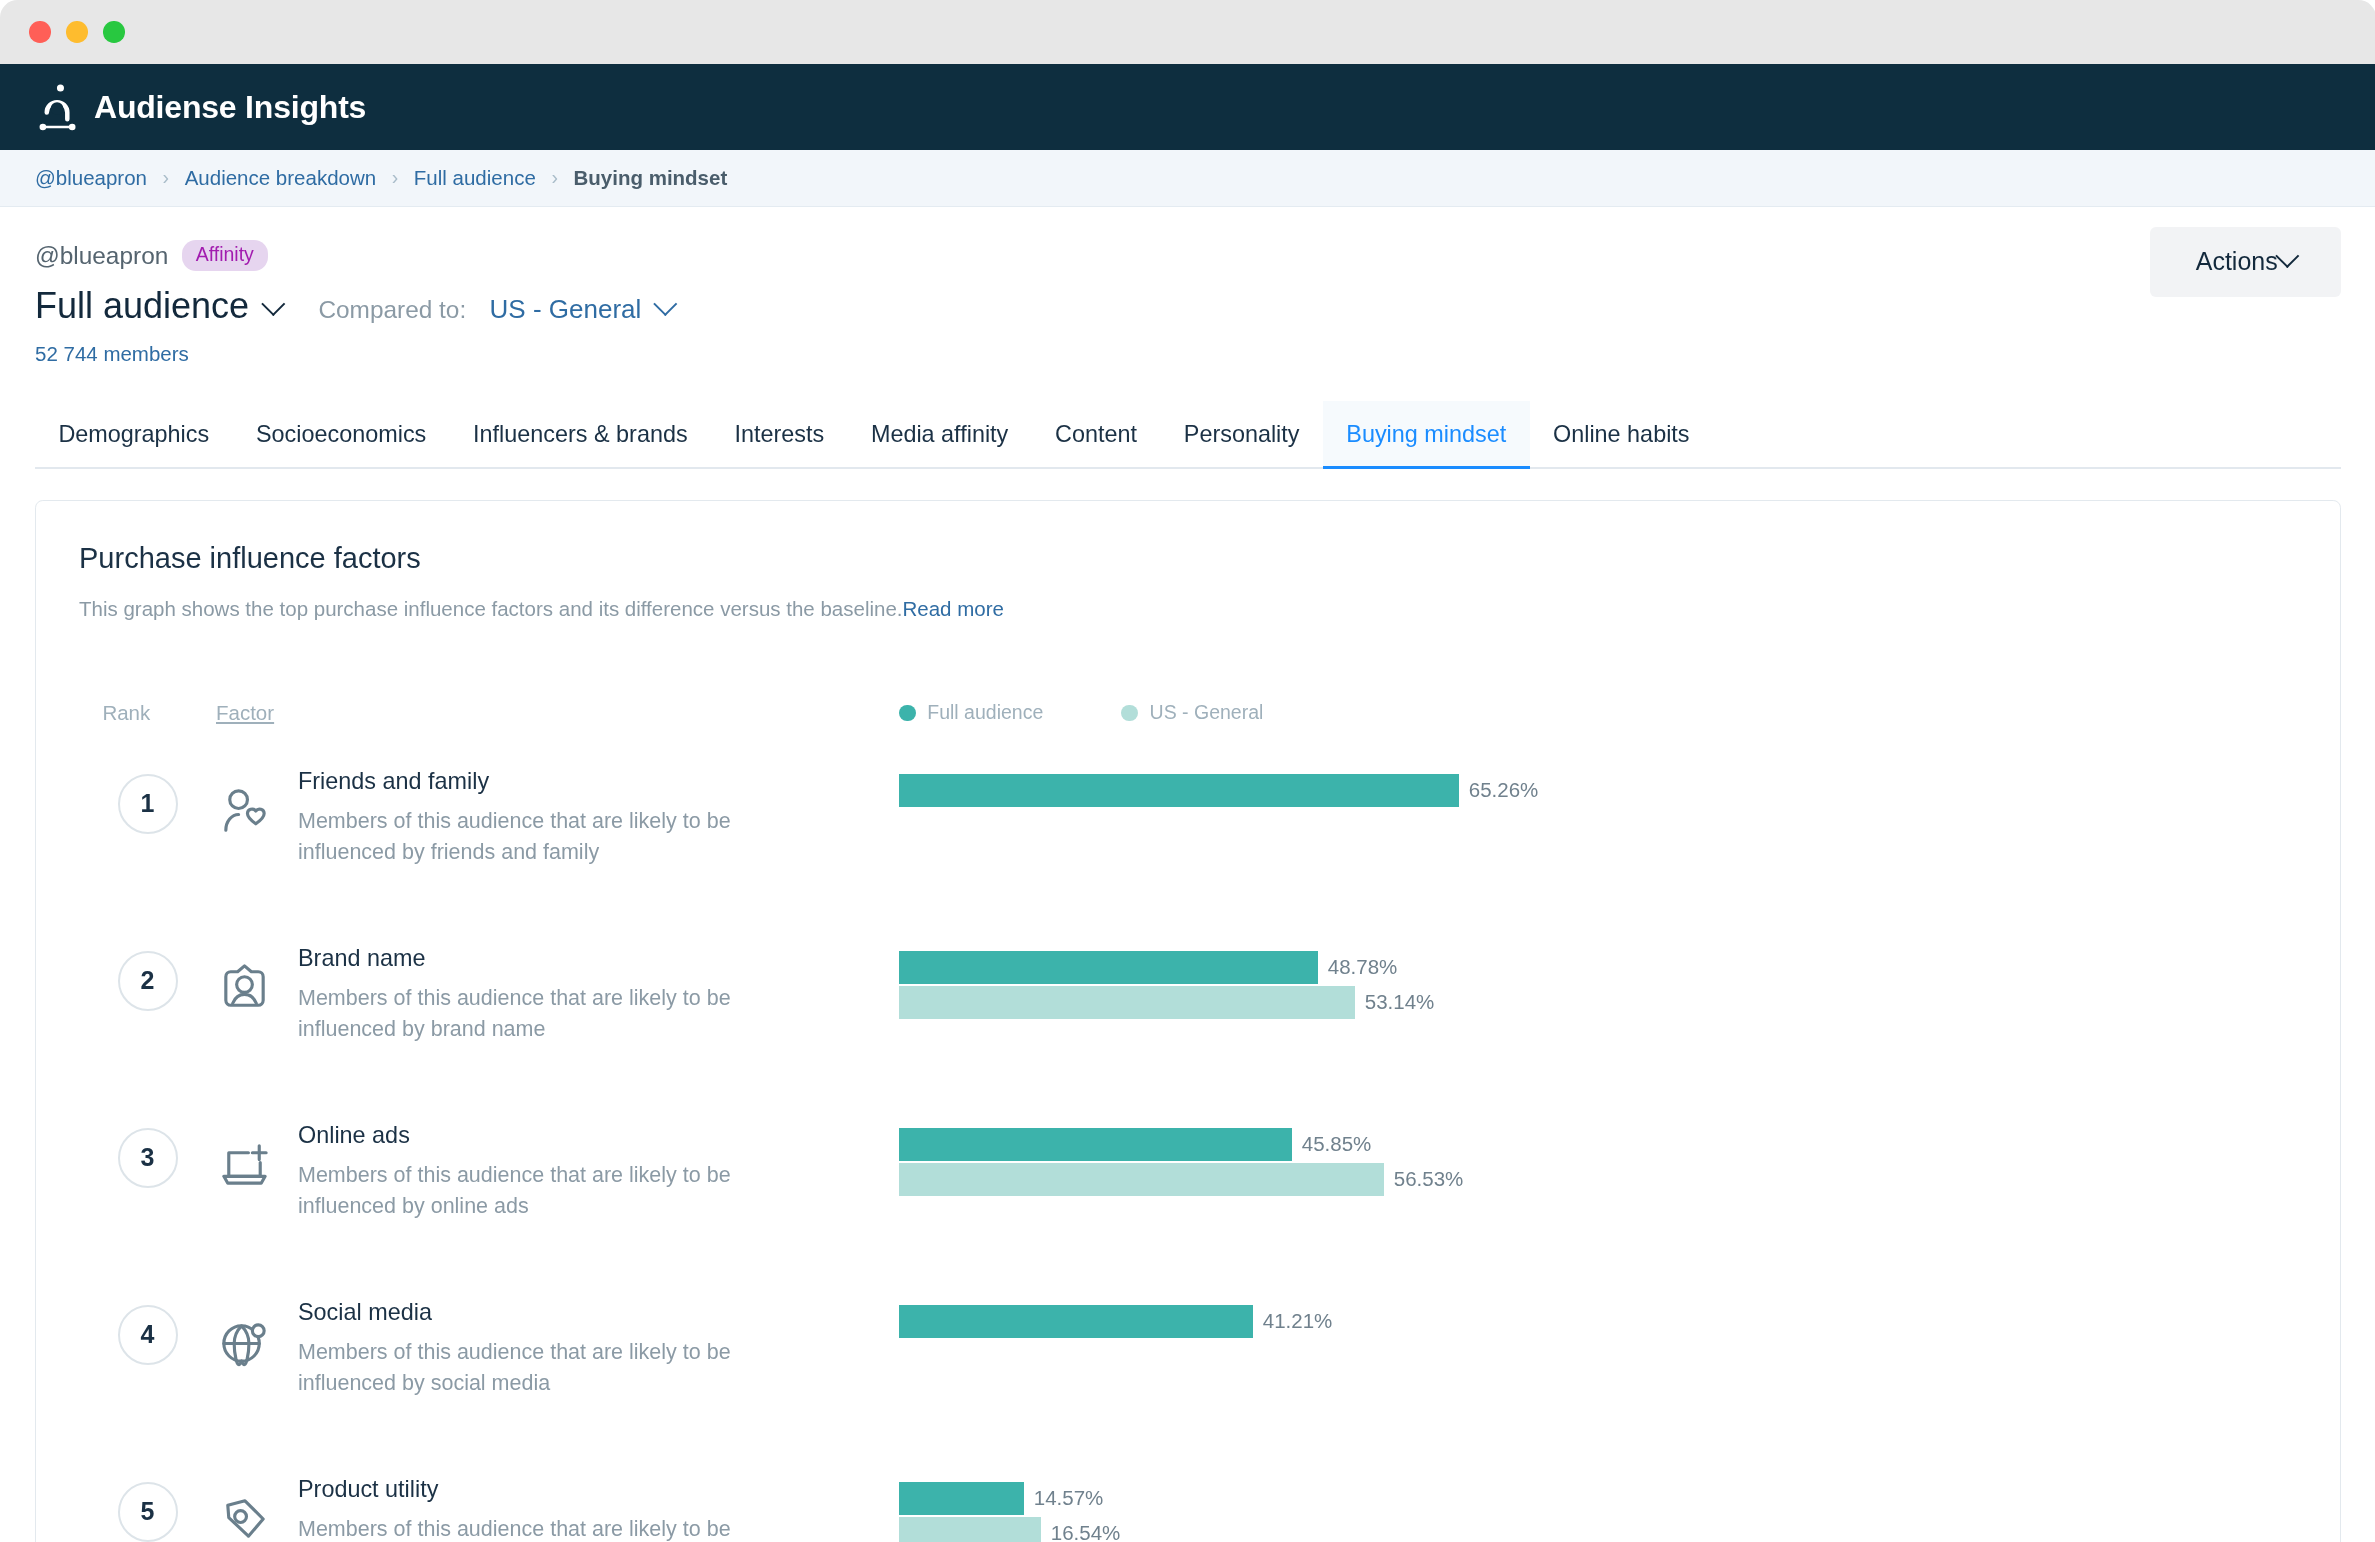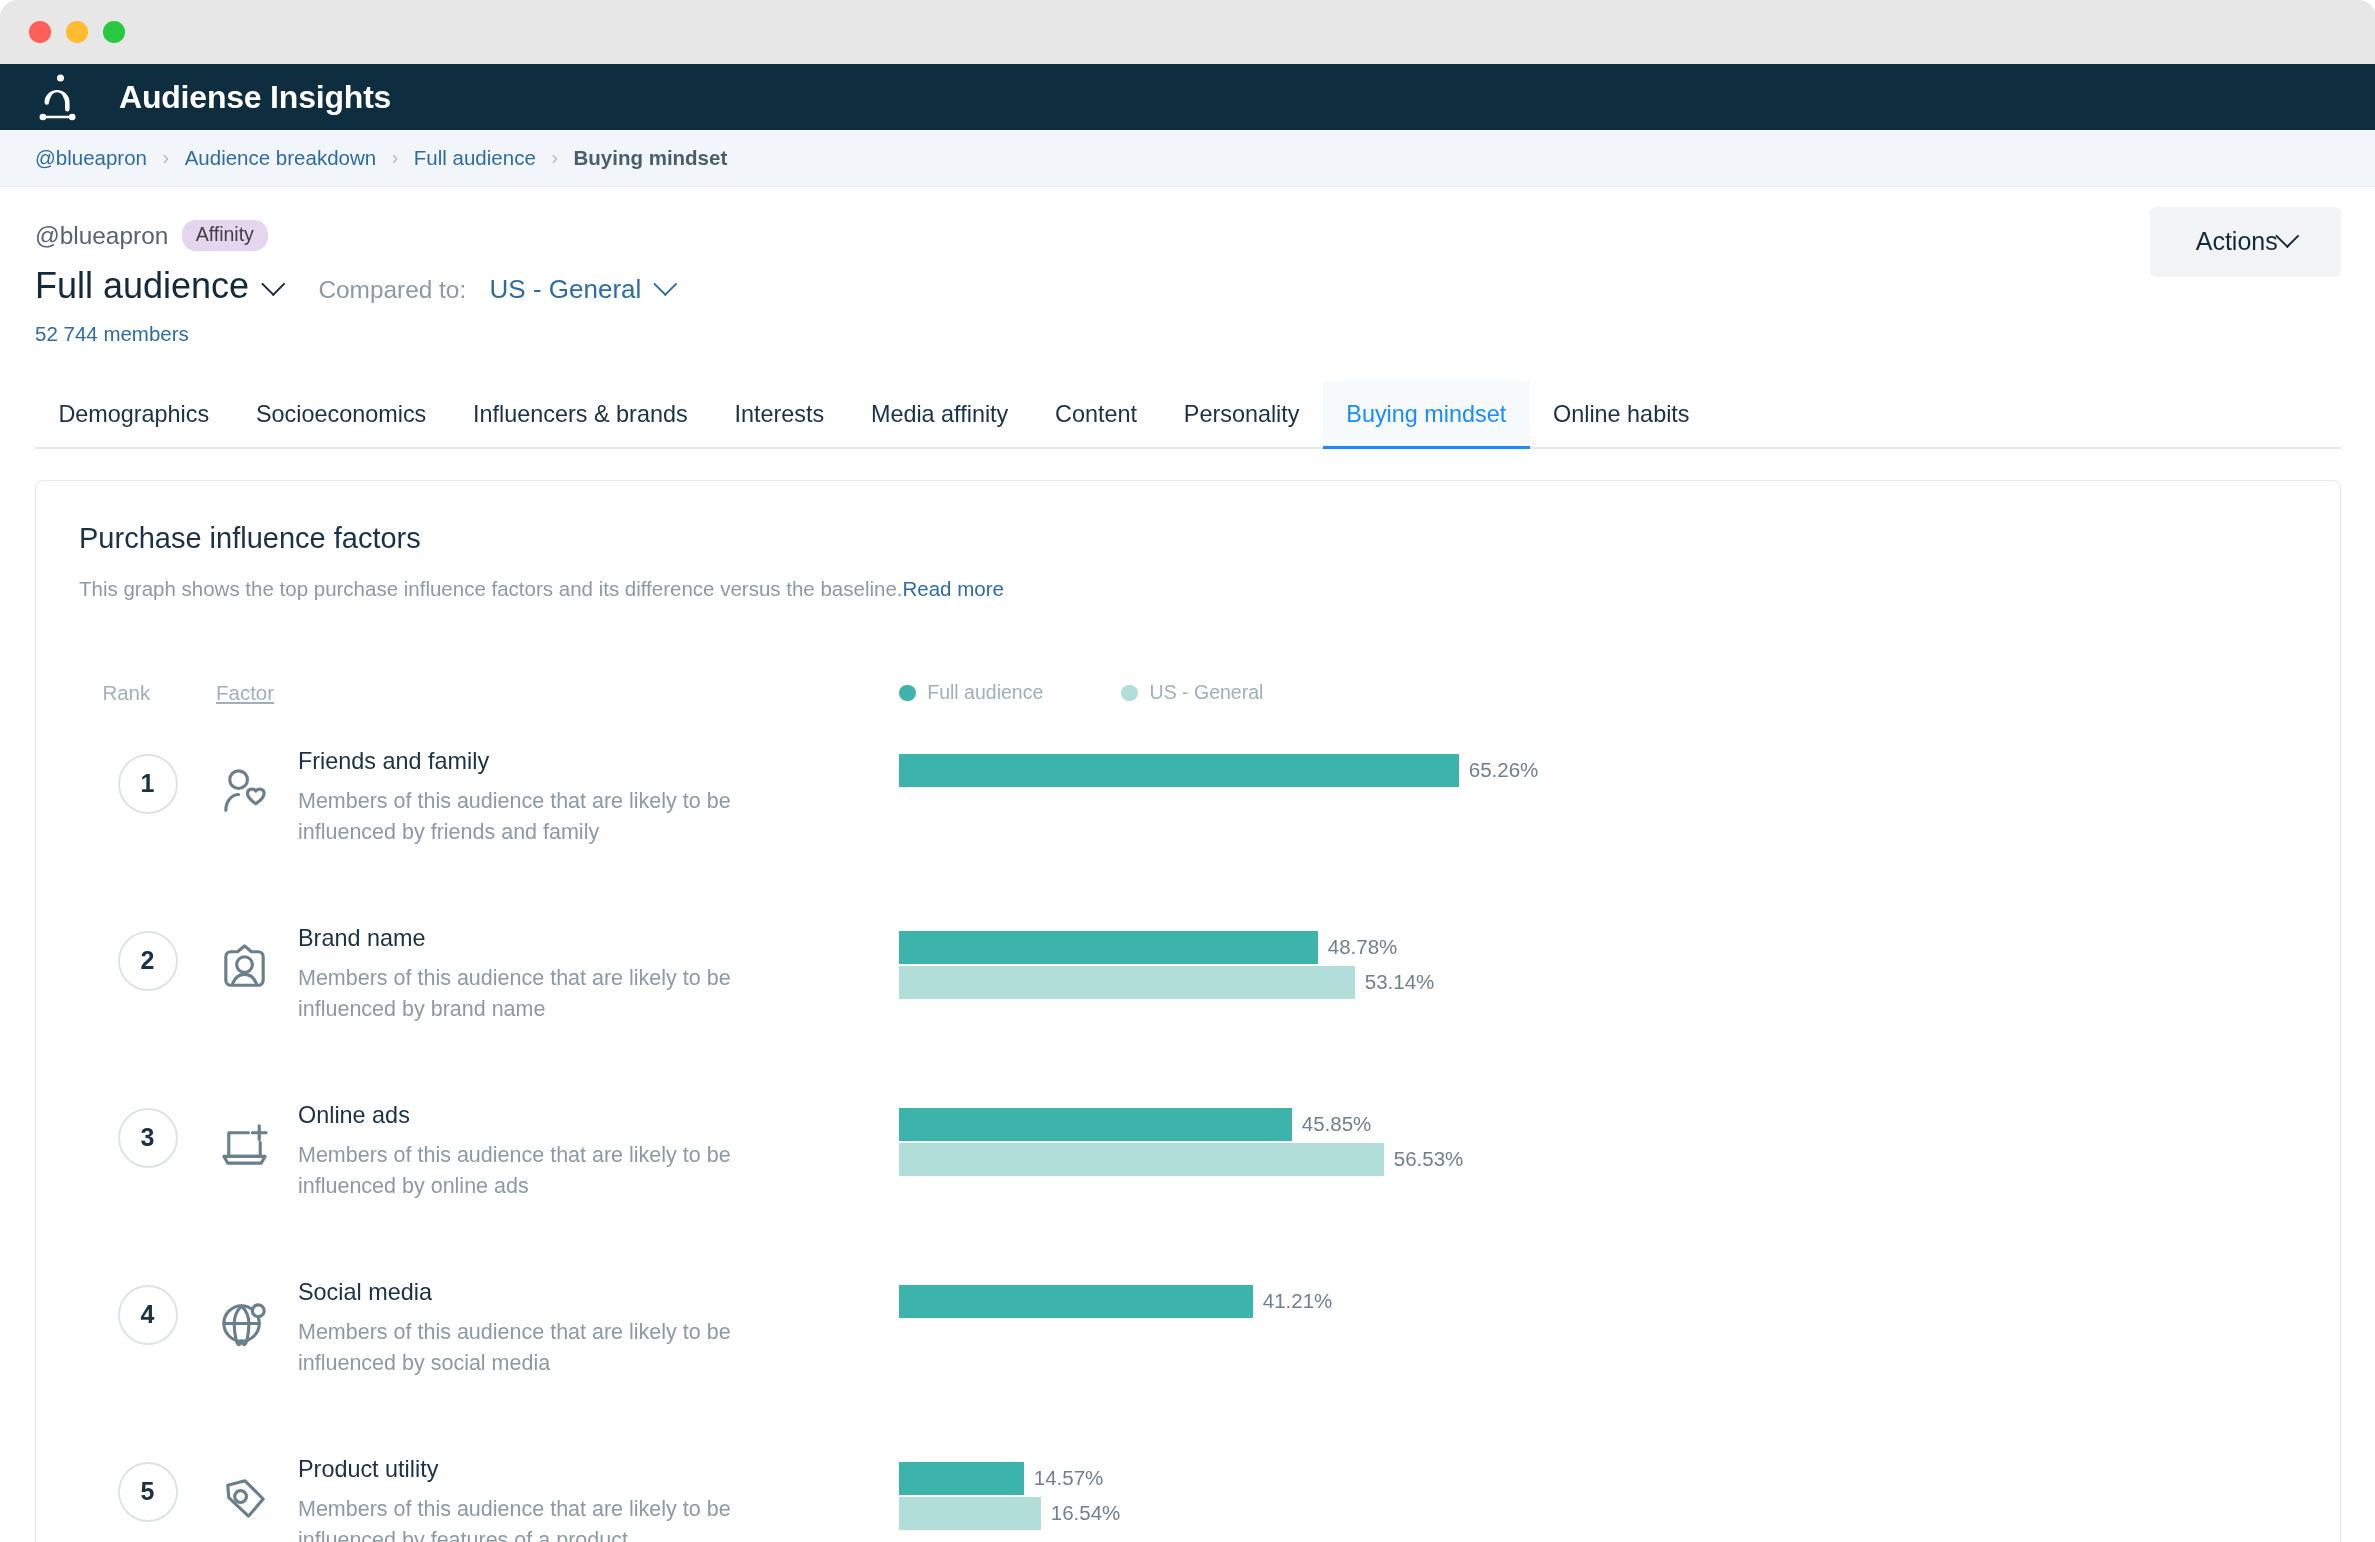--- a/index.html
+++ b/index.html
@@ -29,26 +29,26 @@
     padding-left: 29px;
     gap: 15.6px;
   }
   .dot { width: 21.5px; height: 21.5px; border-radius: 50%; }
   .dot.red { background: #ff5f57; }
   .dot.yellow { background: #febc2e; }
   .dot.green { background: #28c840; }
 
   
   .appbar {
-    height: 66px;
+    height: 86px;
     background: #0e2e3f;
     display: flex;
     align-items: center;
     padding-left: 37px;
-    gap: 39px;
+    gap: 14px;
   }
   .logo-mark {
     width: 43px; height: 49px;
     position: relative;
     flex: none;
   }
   .app-title {
     color: #ffffff;
     font-size: 32px;
     font-weight: bold;
@@ -77,21 +77,21 @@
 
   
   .pagehead {
     padding: 33px 35px 0 35px;
     position: relative;
   }
   .handle-row { display: flex; align-items: center; gap: 13.7px; }
   .handle { color: #55646f; font-size: 24.4px; }
   .affinity-badge {
     background: #e6d5ef;
-    color: #404040;
+    color: #a21caf;
     font-size: 19.5px;
     padding: 4.9px 13.7px 6.8px 13.7px;
     border-radius: 14px;
     line-height: 1;
   }
   .title-row {
     display: flex;
     align-items: baseline;
     gap: 15.6px;
     margin-top: 13.7px;

